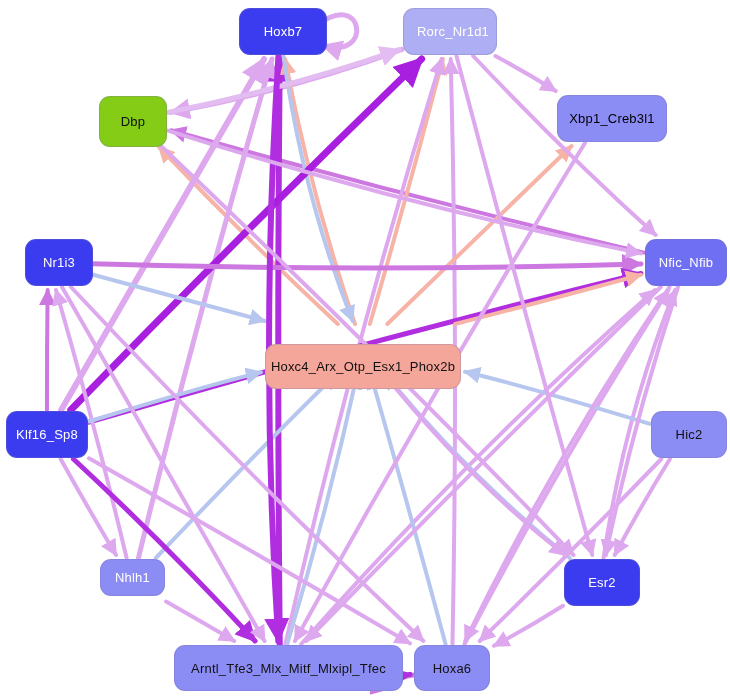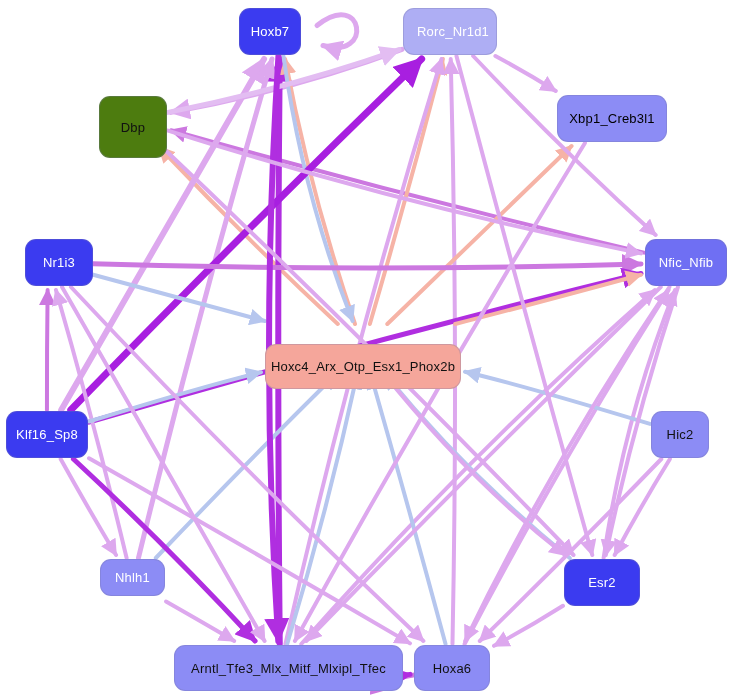--- a/index.html
+++ b/index.html
@@ -125,45 +125,45 @@
       <path d="M 563 605.8161461794019 Q 527.6442307692307 628.0961538461538 494 645.8441591457989" fill="none" stroke="#dda8ee" stroke-width="4" stroke-linecap="round" marker-end="url(#mdda8ee)"></path>
       <path d="M 89 458.28624712812126 Q 250.39807692307693 549.6923076923077 410 643.352799213988" fill="none" stroke="#dda8ee" stroke-width="4" stroke-linecap="round" marker-end="url(#mdda8ee)"></path>
       <path d="M 584.9650478893225 143 Q 433.6596153846154 389.5576923076923 294.9000690655432 641" fill="none" stroke="#dda8ee" stroke-width="4" stroke-linecap="round" marker-end="url(#mdda8ee)"></path>
       <path d="M 660.7458444075753 287 Q 480.05173895193496 462.29810361155506 306.2583721712624 641" fill="none" stroke="#dda8ee" stroke-width="4" stroke-linecap="round" marker-end="url(#mdda8ee)"></path>
       <path d="M 62.01726263871763 287 Q 164 465.25 264.55240443896423 641" fill="none" stroke="#dda8ee" stroke-width="4" stroke-linecap="round" marker-end="url(#mdda8ee)"></path>
       <path d="M 70.95192431576817 287 Q 243.76153846153846 471.4653846153846 423.39212117653966 641" fill="none" stroke="#dda8ee" stroke-width="4" stroke-linecap="round" marker-end="url(#mdda8ee)"></path>
       <path d="M 158.879424722312 144 Q 371.8423076923077 345.6115384615385 573.5135409394229 555" fill="none" stroke="#dda8ee" stroke-width="4" stroke-linecap="round" marker-end="url(#mdda8ee)"></path>
       <path d="M 168 130.56528595571592 Q 405.695391120523 205.71292804441094 641 253.38342411415624" fill="none" stroke="#dda8ee" stroke-width="4" stroke-linecap="round" marker-end="url(#mdda8ee)"></path>
     </svg>
   <div id="node-layer">
-      <div class="node" style="left: 239px; top: 8px; width: 62px; height: 47px; background: rgb(59, 59, 240); color: rgb(255, 255, 255);">
+      <div class="node" style="left: 239px; top: 8px; width: 88px; height: 47px; background: rgb(59, 59, 240); color: rgb(255, 255, 255);">
         <span class="node-label">Hoxb7</span>
       </div>
       <div class="node" style="left: 403px; top: 8px; width: 94px; height: 47px; background: rgb(174, 174, 244); color: rgb(255, 255, 255); padding-left: 6px;">
         <span class="node-label">Rorc_Nr1d1</span>
       </div>
-      <div class="node" style="left: 99px; top: 96px; width: 68px; height: 62px; background: #4d7c0f; color: rgb(17, 17, 17);">
+      <div class="node" style="left: 99px; top: 96px; width: 68px; height: 51px; background: #84cc16; color: rgb(17, 17, 17);">
         <span class="node-label">Dbp</span>
       </div>
       <div class="node" style="left: 545px; top: 95px; width: 110px; height: 47px; background: rgb(140, 140, 245); color: #000000; margin-left: 12px;">
         <span class="node-label">Xbp1_Creb3l1</span>
       </div>
       <div class="node" style="left: 14px; top: 239px; width: 68px; height: 47px; background: rgb(59, 59, 240); color: rgb(255, 255, 255); margin-left: 11px;">
         <span class="node-label">Nr1i3</span>
       </div>
       <div class="node" style="left: 645px; top: 239px; width: 82px; height: 47px; background: rgb(111, 111, 243); color: rgb(255, 255, 255);">
         <span class="node-label">Nfic_Nfib</span>
       </div>
       <div class="node" style="left: 265px; top: 344px; width: 196px; height: 45px; background: rgb(245, 166, 155); color: rgb(17, 17, 17);">
         <span class="node-label">Hoxc4_Arx_Otp_Esx1_Phox2b</span>
       </div>
       <div class="node" style="left: 6px; top: 411px; width: 82px; height: 47px; background: rgb(59, 59, 240); color: rgb(255, 255, 255);">
         <span class="node-label">Klf16_Sp8</span>
       </div>
-      <div class="node" style="left: 651px; top: 411px; width: 58px; height: 47px; background: rgb(140, 140, 245); color: rgb(17, 17, 17);">
+      <div class="node" style="left: 651px; top: 411px; width: 76px; height: 47px; background: rgb(140, 140, 245); color: rgb(17, 17, 17);">
         <span class="node-label">Hic2</span>
       </div>
       <div class="node" style="left: 100px; top: 559px; width: 65px; height: 37px; background: rgb(140, 140, 245); color: rgb(255, 255, 255);">
         <span class="node-label">Nhlh1</span>
       </div>
       <div class="node" style="left: 564px; top: 559px; width: 76px; height: 47px; background: rgb(59, 59, 240); color: rgb(255, 255, 255);">
         <span class="node-label">Esr2</span>
       </div>
       <div class="node" style="left: 174px; top: 645px; width: 229px; height: 46px; background: rgb(140, 140, 245); color: rgb(17, 17, 17);">
         <span class="node-label">Arntl_Tfe3_Mlx_Mitf_Mlxipl_Tfec</span>

